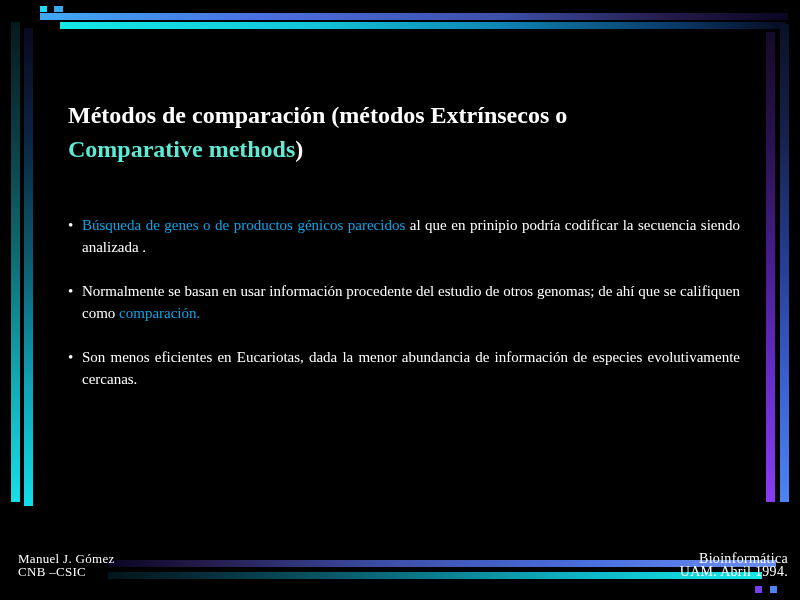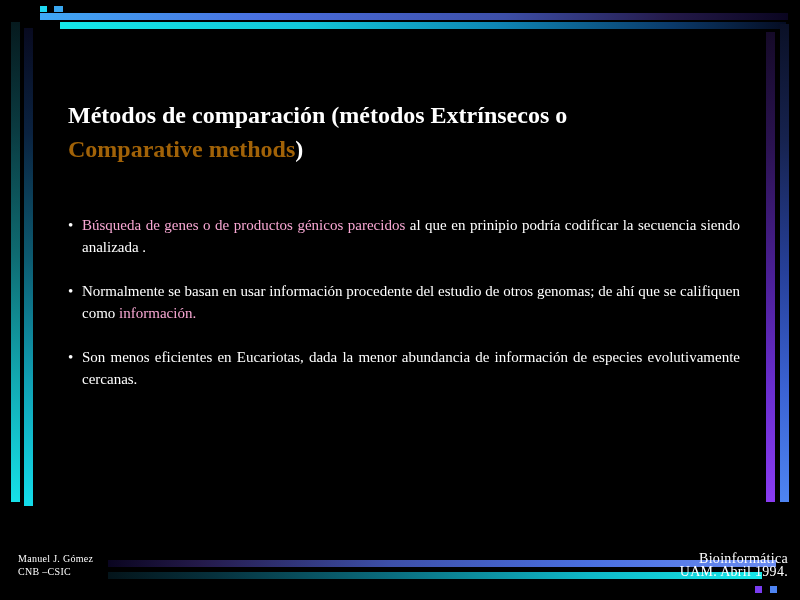--- a/index.html
+++ b/index.html
@@ -73,21 +73,21 @@
     top: 98px;
     width: 640px;
   }
   .title-line {
     font-size: 24px;
     font-weight: bold;
     line-height: 34px;
     color: #ffffff;
     white-space: nowrap;
   }
-  .title-em { color: #a16207; }
+  .title-em { color: #5eead4; }
 
   
   #bullets {
     position: absolute;
     left: 68px;
     top: 214px;
     width: 672px;
   }
   .bullet-row {
     position: relative;
@@ -102,35 +102,35 @@
   }
   .bullet-row:last-child { margin-bottom: 0; }
   .bullet-dot {
     position: absolute;
     left: 0;
     top: 0;
     color: #ffffff;
     font-size: 15px;
     line-height: 22px;
   }
-  .em-red { color: #f9a8d4; }
+  .em-red { color: #0ea5e9; }
   .bullet-justify { text-align: justify; }
   .bullet-justify::after {
     content: "";
     display: inline-block;
     width: 100%;
   }
 
   
   #footer-left {
     position: absolute;
     left: 18px;
     top: 552px;
     color: #ffffff;
-    font-size: 10px;
+    font-size: 13px;
     line-height: 13px;
     letter-spacing: 0.3px;
   }
   #footer-right {
     position: absolute;
     right: 12px;
     top: 552px;
     text-align: right;
     color: #ffffff;
     font-size: 14px;
@@ -167,21 +167,21 @@
 
   <div id="bullets">
 
     <div class="bullet-row">
       <span class="bullet-dot">•</span>
       <span class="em-red">Búsqueda de genes o de productos génicos parecidos</span><span>  al que en prinipio podría codificar la secuencia siendo analizada .</span>
     </div>
 
     <div class="bullet-row">
       <span class="bullet-dot">•</span>
-      <span>Normalmente se basan en usar información procedente del estudio de otros genomas; de ahí que se califiquen como </span><span class="em-red">información.</span>
+      <span>Normalmente se basan en usar información procedente del estudio de otros genomas; de ahí que se califiquen como </span><span class="em-red">comparación.</span>
     </div>
 
     <div class="bullet-row bullet-justify">
       <span class="bullet-dot">•</span>
       <span>Son menos eficientes en Eucariotas, dada la menor abundancia de información de especies evolutivamente cercanas.</span>
     </div>
 
   </div>
 
   <div id="footer-left">

